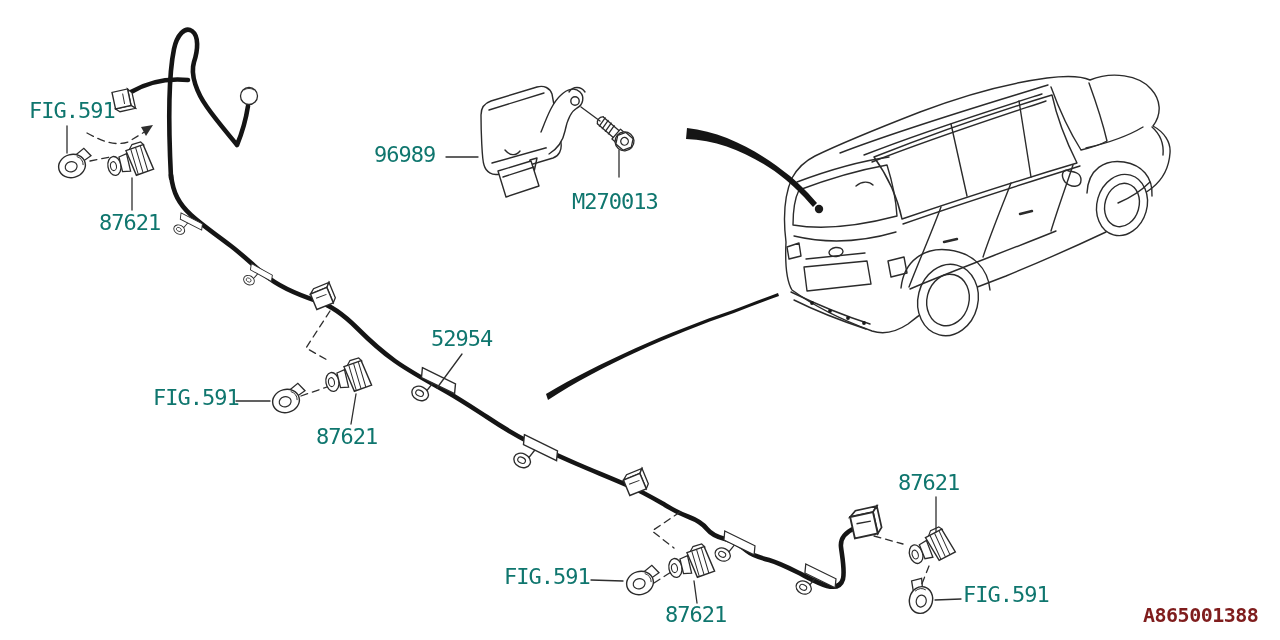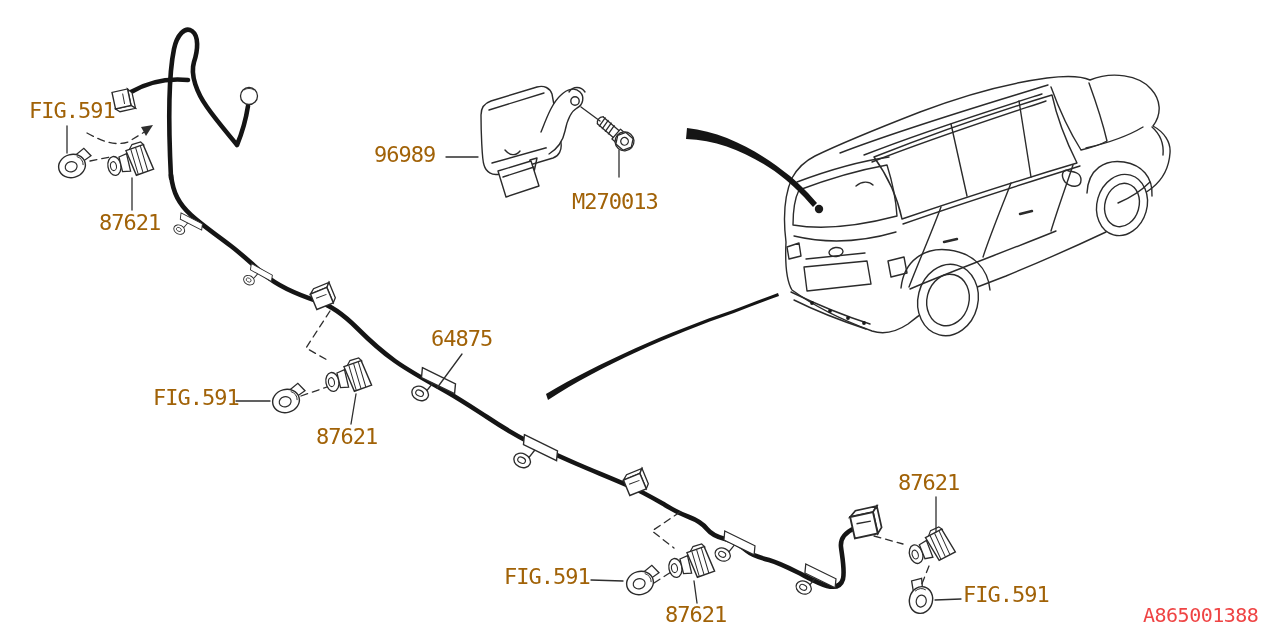--- a/index.html
+++ b/index.html
@@ -1,22 +1,22 @@
 <!DOCTYPE html>
 <html><head>
 <meta charset="utf-8">
 <style>
   html,body{margin:0;padding:0;background:#fff;}
   #stage{position:relative;width:1280px;height:640px;background:#fff;overflow:hidden;
          font-family:"DejaVu Sans Mono","Liberation Mono",monospace;}
   #art{position:absolute;left:0;top:0;}
-  .lbl{position:absolute;font-size:22px;letter-spacing:-1px;color:#a16207;white-space:nowrap;
+  .lbl{position:absolute;font-size:22px;letter-spacing:-1px;color:#0f766e;white-space:nowrap;
        line-height:1;}
-  .code{position:absolute;font-size:20px;letter-spacing:-0.5px;color:#ef4444;white-space:nowrap;
-       line-height:1;}
+  .code{position:absolute;font-size:20px;letter-spacing:-0.5px;color:#7f1d1d;white-space:nowrap;
+       line-height:1;font-weight:bold;}
 </style>
 </head>
 <body>
 
 <div id="stage">
 
 <svg id="art" width="1280" height="640" viewBox="0 0 1280 640">
   <defs>
     <g id="grommet">
       <path d="M 5,-9 L 16,-14 L 21,-5 L 10,-1 Z" fill="#fff" stroke="#2b2b2b" stroke-width="1.3"></path>
@@ -160,21 +160,21 @@
     <path d="M 874,536 L 903,544"></path>
     <path d="M 929,566 L 921,586"></path>
   </g>
   <polygon points="153,125 141,127 146,136" fill="#2e2e2e"></polygon>
 </svg>
 
 <div class="lbl" style="left:29px;top:100px">FIG.591</div>
 <div class="lbl" style="left:99px;top:212px">87621</div>
 <div class="lbl" style="left:374px;top:144px">96989</div>
 <div class="lbl" style="left:572px;top:191px">M270013</div>
-<div class="lbl" style="left:431px;top:328px">64875</div>
+<div class="lbl" style="left:431px;top:328px">52954</div>
 <div class="lbl" style="left:153px;top:387px">FIG.591</div>
 <div class="lbl" style="left:316px;top:426px">87621</div>
 <div class="lbl" style="left:898px;top:472px">87621</div>
 <div class="lbl" style="left:504px;top:566px">FIG.591</div>
 <div class="lbl" style="left:665px;top:604px">87621</div>
 <div class="lbl" style="left:963px;top:584px">FIG.591</div>
 <div class="code" style="left:1143px;top:605px">A865001388</div>
 
 </div>
 

